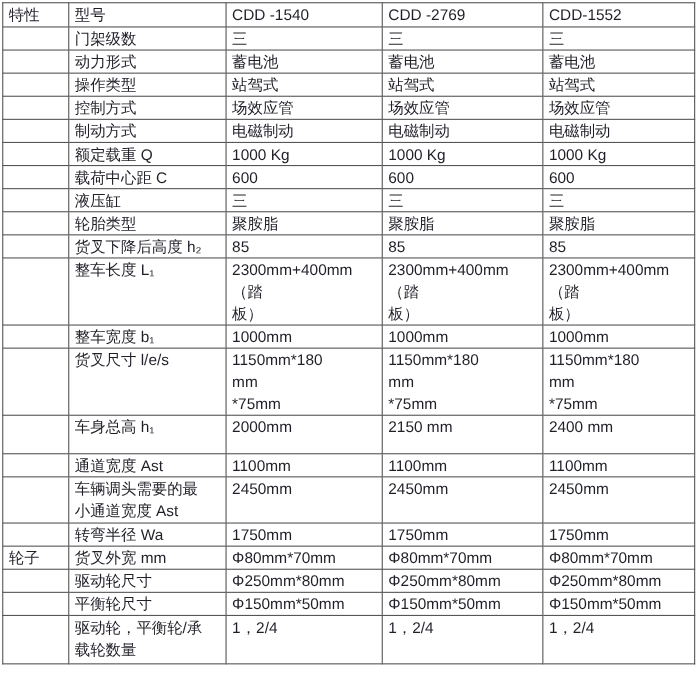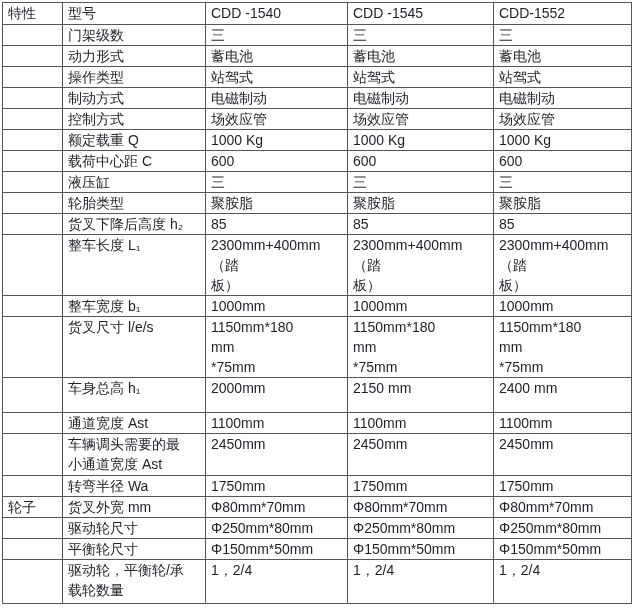--- a/index.html
+++ b/index.html
@@ -59,21 +59,21 @@
         <col class="c-label">
         <col class="c-m1">
         <col class="c-m2">
         <col class="c-m3">
     </colgroup>
     <tbody>
       <tr class="h-hdr">
         <th class="bold">特性</th>
         <th class="bold">型号</th>
         <th>CDD -1540</th>
-        <th>CDD -1545</th>
+        <th>CDD -2769</th>
         <th>CDD-1552</th>
       </tr>
 
       <tr class="h-std">
         <td class="bold"></td>
         <td>门架级数</td>
         <td>三</td>
         <td>三</td>
         <td>三</td>
       </tr>
@@ -89,32 +89,32 @@
       <tr class="h-std">
         <td class="bold"></td>
         <td>操作类型</td>
         <td>站驾式</td>
         <td>站驾式</td>
         <td>站驾式</td>
       </tr>
 
       <tr class="h-std">
         <td class="bold"></td>
+        <td>控制方式</td>
+        <td>场效应管</td>
+        <td>场效应管</td>
+        <td>场效应管</td>
+      </tr>
+
+      <tr class="h-std">
+        <td class="bold"></td>
         <td>制动方式</td>
         <td>电磁制动</td>
         <td>电磁制动</td>
         <td>电磁制动</td>
-      </tr>
-
-      <tr class="h-std">
-        <td class="bold"></td>
-        <td>控制方式</td>
-        <td>场效应管</td>
-        <td>场效应管</td>
-        <td>场效应管</td>
       </tr>
 
       <tr class="h-std">
         <td class="bold"></td>
         <td>额定载重 Q</td>
         <td>1000 Kg</td>
         <td>1000 Kg</td>
         <td>1000 Kg</td>
       </tr>
 

